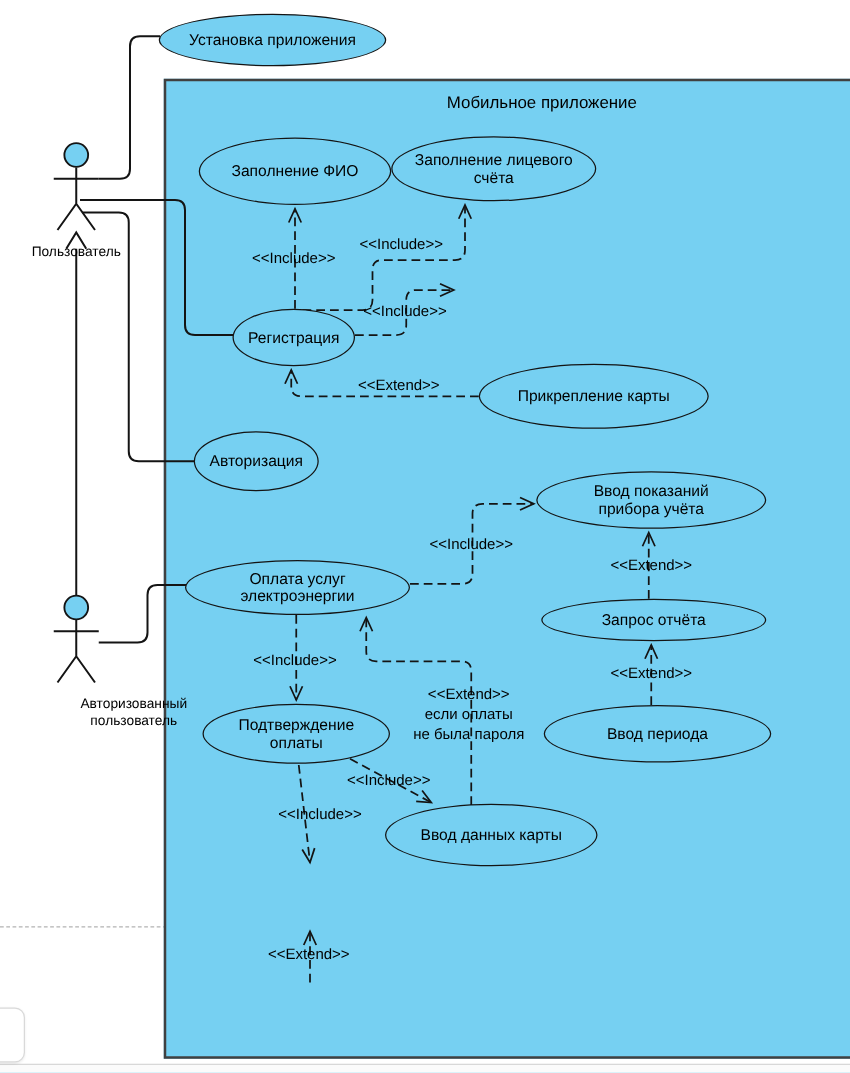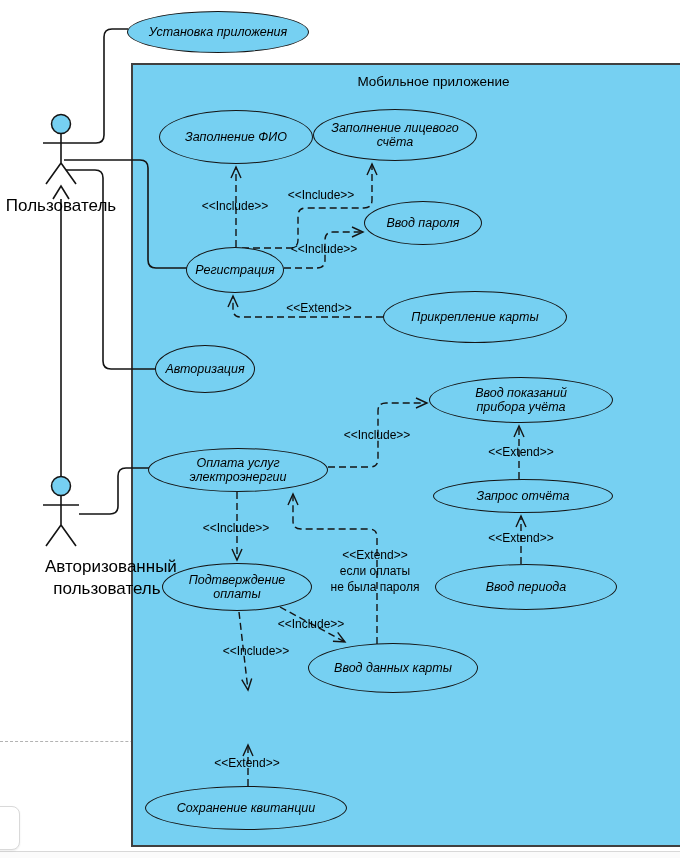--- a/index.html
+++ b/index.html
@@ -12,33 +12,33 @@
   .canvas{position:absolute;inset:0;}
   .page-dash{position:absolute;left:0;top:741px;width:680px;height:0;border-top:1px dashed #b3b3b3;}
   .page-edge{position:absolute;left:0;top:851px;width:680px;height:7px;background:#fbfbfb;border-top:1px solid #d8d8d8;}
   .page-tab{position:absolute;left:-14px;top:806px;width:32px;height:42px;background:#fff;border:1px solid #d9d9d9;border-radius:8px;box-shadow:0 1px 2px rgba(0,0,0,.08);}
   .boundary{position:absolute;left:131px;top:63px;width:605px;height:784px;background:#76d0f2;border:2px solid #404040;box-sizing:border-box;}
   .boundary-title{position:absolute;left:0;right:0;top:9px;text-align:center;font-size:13.5px;color:#000;}
   svg.edges{position:absolute;left:0;top:0;z-index:2;}
   .uc{
     position:absolute;z-index:3;background:#76d0f2;border:1.5px solid #141414;border-radius:50%;
     display:flex;align-items:center;justify-content:center;text-align:center;
-    font-size:12.5px;line-height:1.16;color:#000;box-sizing:border-box;padding:0 10px;font-style:italic;
+    font-size:12.5px;line-height:1.16;color:#000;box-sizing:border-box;padding:0 10px;
   }
   .edge-label{
     position:absolute;z-index:4;transform:translateX(-50%);
     font-size:12px;line-height:1.2;color:#000;white-space:nowrap;
   }
   .cond-label{
     position:absolute;z-index:4;transform:translateX(-50%);
     font-size:12px;line-height:1.33;color:#000;text-align:center;white-space:nowrap;
   }
   .actor-label{
     position:absolute;z-index:4;transform:translateX(-50%);
-    font-size:17px;line-height:1.3;color:#000;text-align:center;
+    font-size:11px;line-height:1.3;color:#000;text-align:center;
   }
   .actor-label.wrap{width:124px;white-space:normal;margin-left:46px;}
 </style>
 </head>
 <body>
 
 <div class="canvas">
 
   <div class="page-dash"></div>
   <div class="page-edge"></div>
@@ -91,23 +91,20 @@
 
   <div class="uc" style="left:127px;top:11px;width:182px;height:42px">
     <span>Установка приложения</span>
   </div>
   <div class="uc" style="left:159px;top:110px;width:154px;height:54px">
     <span>Заполнение ФИО</span>
   </div>
   <div class="uc" style="left:313px;top:109px;width:164px;height:52px">
     <span>Заполнение лицевого счёта</span>
   </div>
-  <div class="uc" style="left:364px;top:201px;width:118px;height:44px">
-    <span>Ввод пароля</span>
-  </div>
   <div class="uc" style="left:186px;top:247px;width:98px;height:46px;padding:0 4px">
     <span>Регистрация</span>
   </div>
   <div class="uc" style="left:383px;top:291px;width:184px;height:52px">
     <span>Прикрепление карты</span>
   </div>
   <div class="uc" style="left:155px;top:345px;width:100px;height:48px;padding:0 4px">
     <span>Авторизация</span>
   </div>
   <div class="uc" style="left:429px;top:377px;width:184px;height:46px;padding:0 28px">
@@ -121,23 +118,20 @@
   </div>
   <div class="uc" style="left:435px;top:564px;width:182px;height:46px">
     <span>Ввод периода</span>
   </div>
   <div class="uc" style="left:162px;top:563px;width:150px;height:48px;padding:0 18px">
     <span>Подтверждение оплаты</span>
   </div>
   <div class="uc" style="left:308px;top:643px;width:170px;height:50px">
     <span>Ввод данных карты</span>
   </div>
-  <div class="uc" style="left:145px;top:786px;width:202px;height:44px">
-    <span>Сохранение квитанции</span>
-  </div>
 
   <div class="actor-label" style="left:61px;top:195px">Пользователь</div>
   <div class="actor-label wrap" style="left:61px;top:556px">Авторизованный пользователь</div>
 
   <div class="edge-label" style="left:235px;top:199px">&lt;&lt;Include&gt;&gt;</div>
   <div class="edge-label" style="left:321px;top:188px">&lt;&lt;Include&gt;&gt;</div>
   <div class="edge-label" style="left:324px;top:242px">&lt;&lt;Include&gt;&gt;</div>
   <div class="edge-label" style="left:319px;top:301px">&lt;&lt;Extend&gt;&gt;</div>
   <div class="edge-label" style="left:377px;top:428px">&lt;&lt;Include&gt;&gt;</div>
   <div class="edge-label" style="left:521px;top:445px">&lt;&lt;Extend&gt;&gt;</div>

